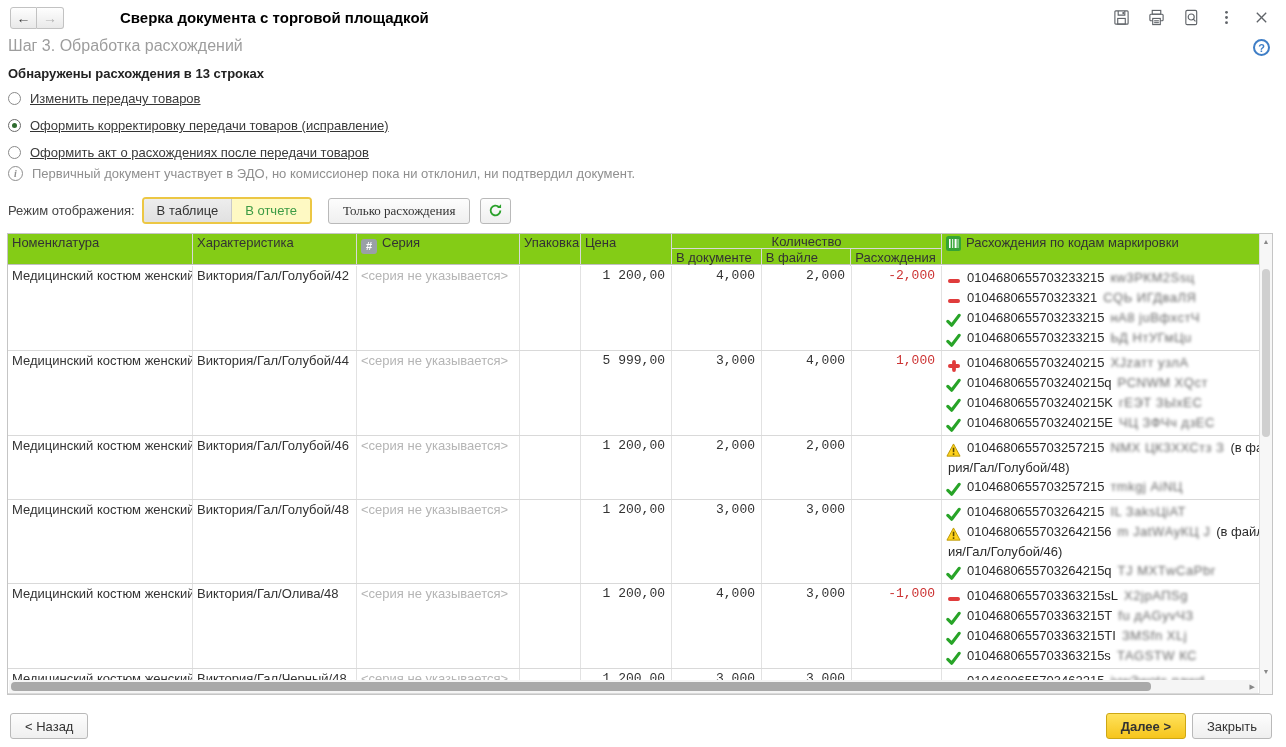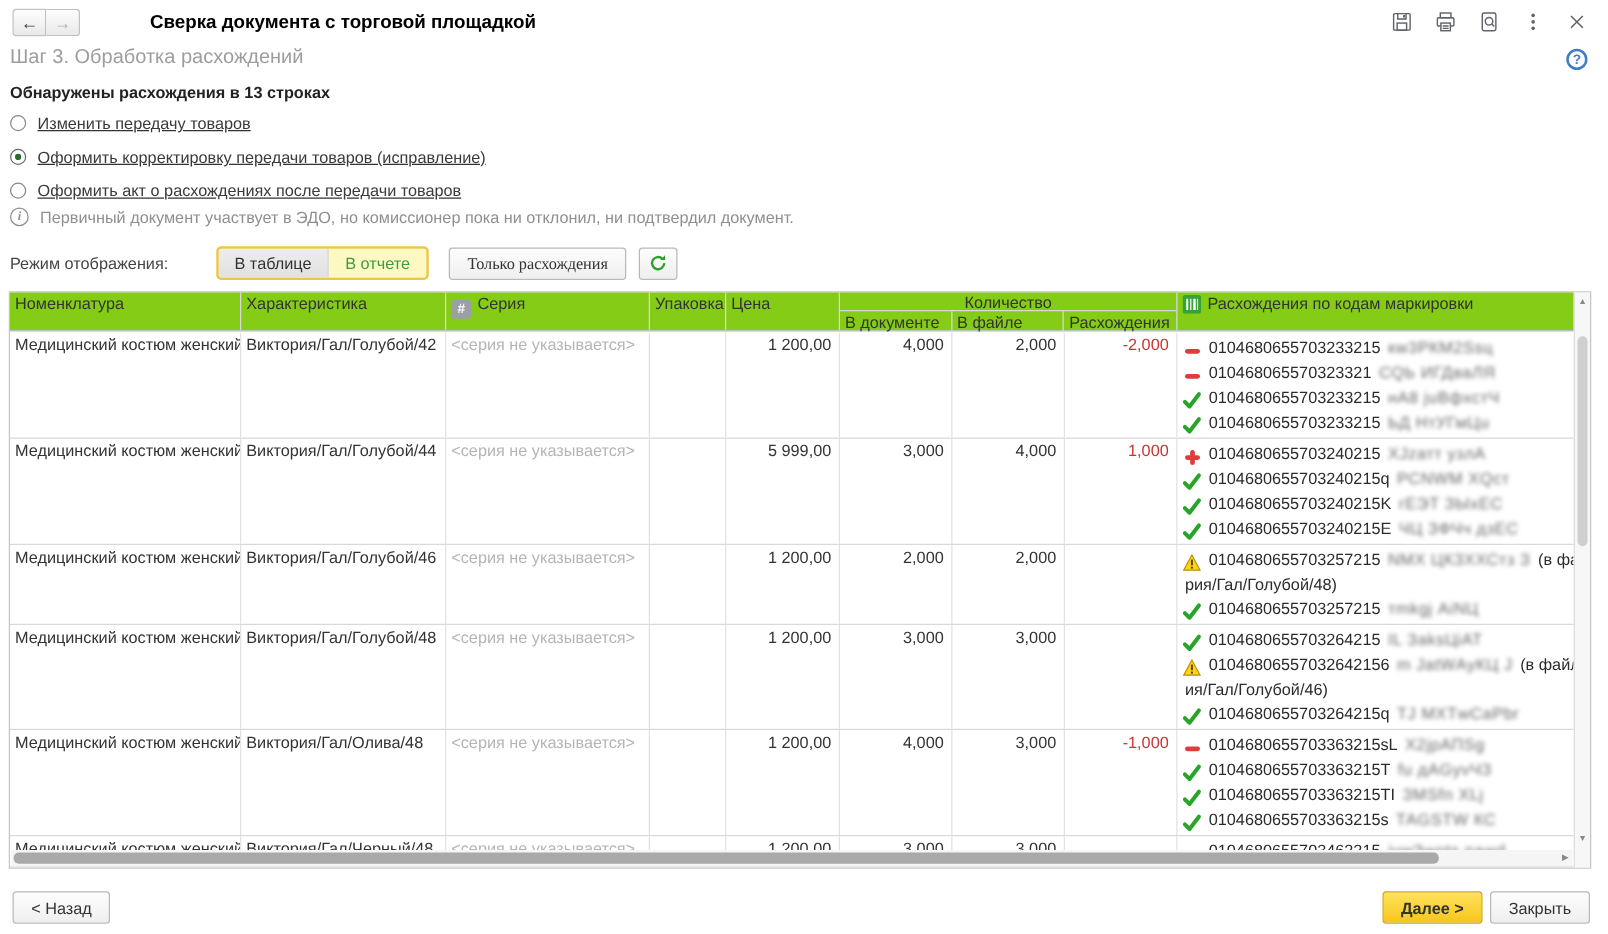--- a/index.html
+++ b/index.html
@@ -32,21 +32,21 @@
   .radio.sel::after{ content:""; position:absolute; left:3px; top:3px; width:5px; height:5px;
                      border-radius:50%; background:#2e6b2e; }
   .opt-label{ color:#3a3a3a; }
   .info-row{ position:absolute; left:8px; top:166px; display:flex; align-items:center; color:#8f8f8f; }
   .info-ic{ width:15px; height:15px; border:1px solid #8f8f8f; border-radius:50%; font-size:10px;
             font-style:italic; font-family:"Liberation Serif", serif; font-weight:bold;
             display:flex; align-items:center; justify-content:center; margin-right:9px; flex:0 0 15px; }
   
   .mode-row{ position:absolute; left:8px; top:196px; display:flex; align-items:center; height:29px; }
   .mode-label{ color:#444; margin-right:7px; }
-  .toggle{ display:flex; border:2px solid #ecc744; border-radius:4px; background:#fff; overflow:hidden;margin-left:31px; }
+  .toggle{ display:flex; border:2px solid #ecc744; border-radius:4px; background:#fff; overflow:hidden; }
   .seg{ padding:0 13px; height:23px; line-height:23px; background:#fef9c3; color:#3d9b45; }
   .seg.active{ background:linear-gradient(#ededed,#e1e1e1); color:#333; border-right:1px solid #c9c9c9; }
   .btn{ border:1px solid #b9b9b9; border-radius:3px; background:linear-gradient(#fdfdfd,#efefef);
         padding:0 14px; height:26px; display:inline-flex; align-items:center; color:#333; }
   .filter-btn{ margin-left:16px;font-family:Liberation Serif, serif; }
   .refresh-btn{ margin-left:10px; width:31px; padding:0; justify-content:center; }
   
   .tframe{ position:absolute; left:7px; top:233px; width:1266px; height:462px;
            border:1px solid #c5c5c5; background:#fff; }
   .thead{ position:absolute; top:0; left:0; right:13px; height:31px; border-bottom:1px solid #c0c0c0;
@@ -59,21 +59,21 @@
   .qty-sub{ display:flex; flex:1; }
   .qty-sub .hc{ height:100%; border-right:1px solid #d8d8d8; }
   .qty-sub .hc:last-child{ border-right:none; }
   .h-mark{ flex:1; display:flex; align-items:flex-start; gap:5px; padding-top:1px; border-right:none; }
   .hash-icon{ width:16px; height:15px; background:#9aa0a6; border-radius:3px; color:#fff; font-weight:bold;
               font-size:11px; display:inline-flex; align-items:center; justify-content:center;
               margin-right:5px; vertical-align:-3px; }
   .tbody{ position:absolute; top:32px; left:0; right:13px; bottom:0; overflow:hidden; }
   .trow{ display:flex; border-bottom:1px solid #d9d9d9; align-items:stretch; }
   .tc{ border-right:1px solid #e2e2e2; padding:2px 4px; overflow:hidden; white-space:nowrap; }
-  .num{ text-align:right; padding-right:6px; }
+  .num{ text-align:right; padding-right:6px;font-family:Liberation Mono, monospace; }
   .red{ color:#cc3333; }
   .series{ color:#b5b5b5; }
   .codes{ flex:1; border-right:none; padding:2px 0 2px 4px; }
   .codeline{ height:20px; line-height:20px; display:flex; align-items:flex-end; gap:6px;
              overflow:hidden; white-space:nowrap; }
   .ic{ width:15px; height:15px; flex:0 0 15px; display:flex; align-items:center; justify-content:center; }
   .codetext{ color:#2b2b2b; }
   .blurtail{ filter:blur(1.6px); color:#6a6a6a; letter-spacing:.5px; }
   .codesfx{ color:#2b2b2b; }
   .codecont{ height:19px; line-height:19px; padding-left:2px; color:#2b2b2b; }

